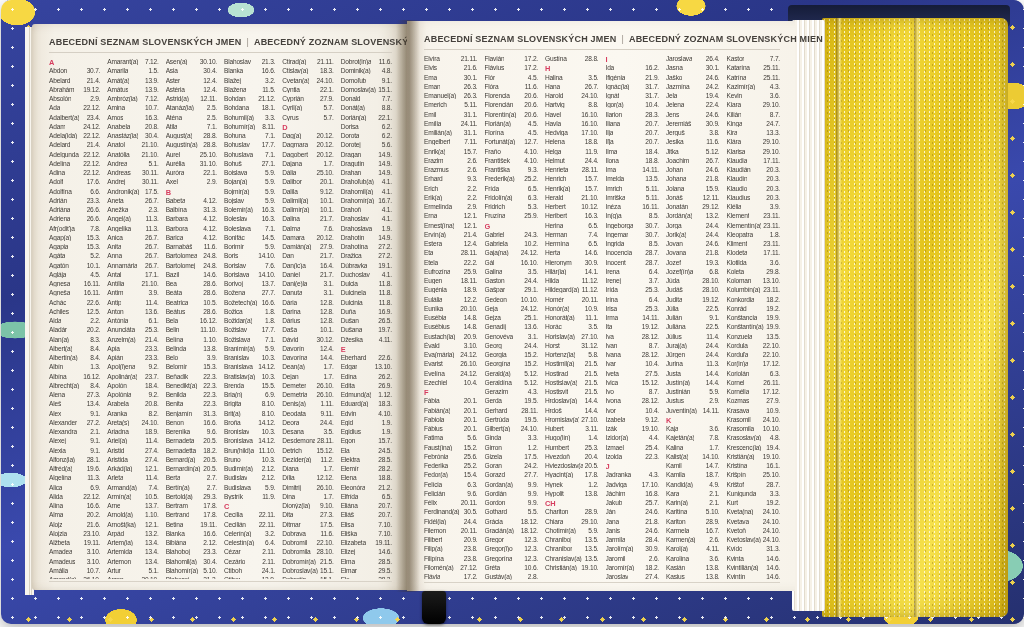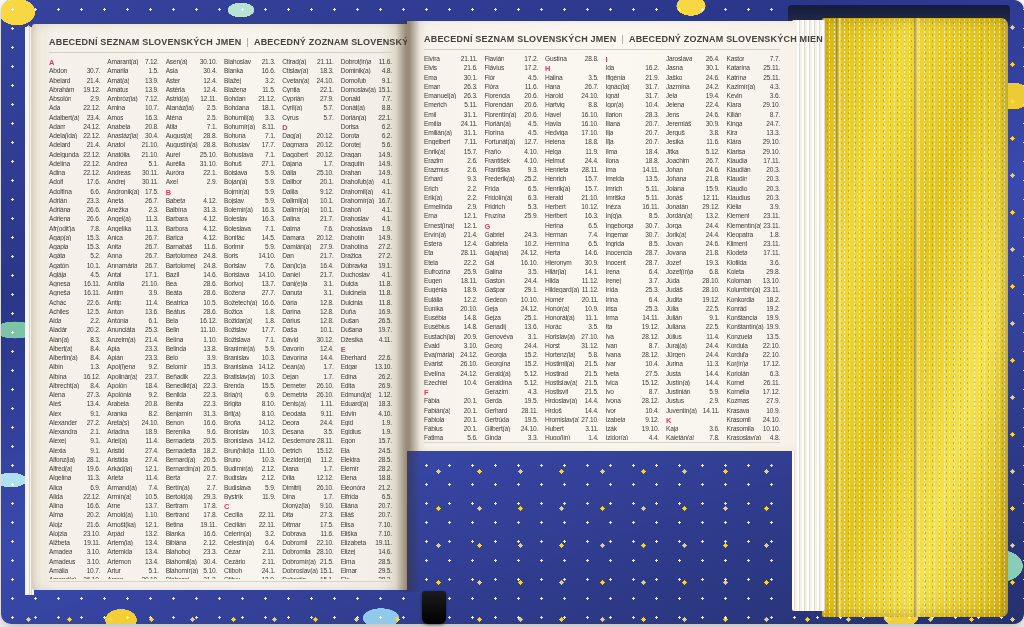--- a/index.html
+++ b/index.html
@@ -43,21 +43,21 @@
   .page-edges{position:absolute;left:792px;top:20px;width:33px;bottom:16px;border-radius:2px;
     background:repeating-linear-gradient(90deg,#ffffff 0 2.5px,#e2dbcd 2.5px 3.5px,#f6f1e7 3.5px 5px);}
   .page-edges-left{position:absolute;left:25px;top:27px;width:9px;bottom:32px;
     background:repeating-linear-gradient(90deg,#f8f5ee 0 1.6px,#d8d1c2 1.6px 2.4px);}
   
   .page{position:absolute;display:flex;flex-direction:column;box-sizing:border-box;
         padding:13px 15px 8px 17px;}
   .page-left{left:32px;top:24px;width:375px;height:566px;border-radius:3px 0 0 3px;
     background:linear-gradient(90deg,#ece5d8 0,#f5f1e8 6%,#f8f5ee 60%,#f3efe6 92%,#eae4d7 100%);
     box-shadow:inset -16px 0 20px -12px rgba(90,70,40,.45), inset 5px 0 8px -5px rgba(120,100,60,.3);}
-  .page-right{left:407px;top:21px;width:388px;height:430px;
+  .page-right{left:407px;top:21px;width:388px;height:570px;
     background:linear-gradient(90deg,#ede6d9 0,#f8f4ec 5%,#fbf8f1 55%,#f7f3ea 100%);
     box-shadow:inset 14px 0 18px -11px rgba(90,70,40,.42);}
   .gutter{position:absolute;left:396px;top:20px;width:24px;height:572px;pointer-events:none;
     background:linear-gradient(90deg,transparent,rgba(60,45,20,.32) 45%,rgba(60,45,20,.36) 55%,transparent);}
   
   .pg-header{text-align:center;font-size:9px;font-weight:bold;color:#45413c;
              letter-spacing:.2px;white-space:nowrap;}
   .sep{color:#9b958c;font-weight:normal;padding:0 5px;}
   .rule{height:1px;background:#d5cfc4;margin-top:5px;}
   .cols{display:flex;flex:1;gap:7px;margin-top:5px;min-height:0;}

